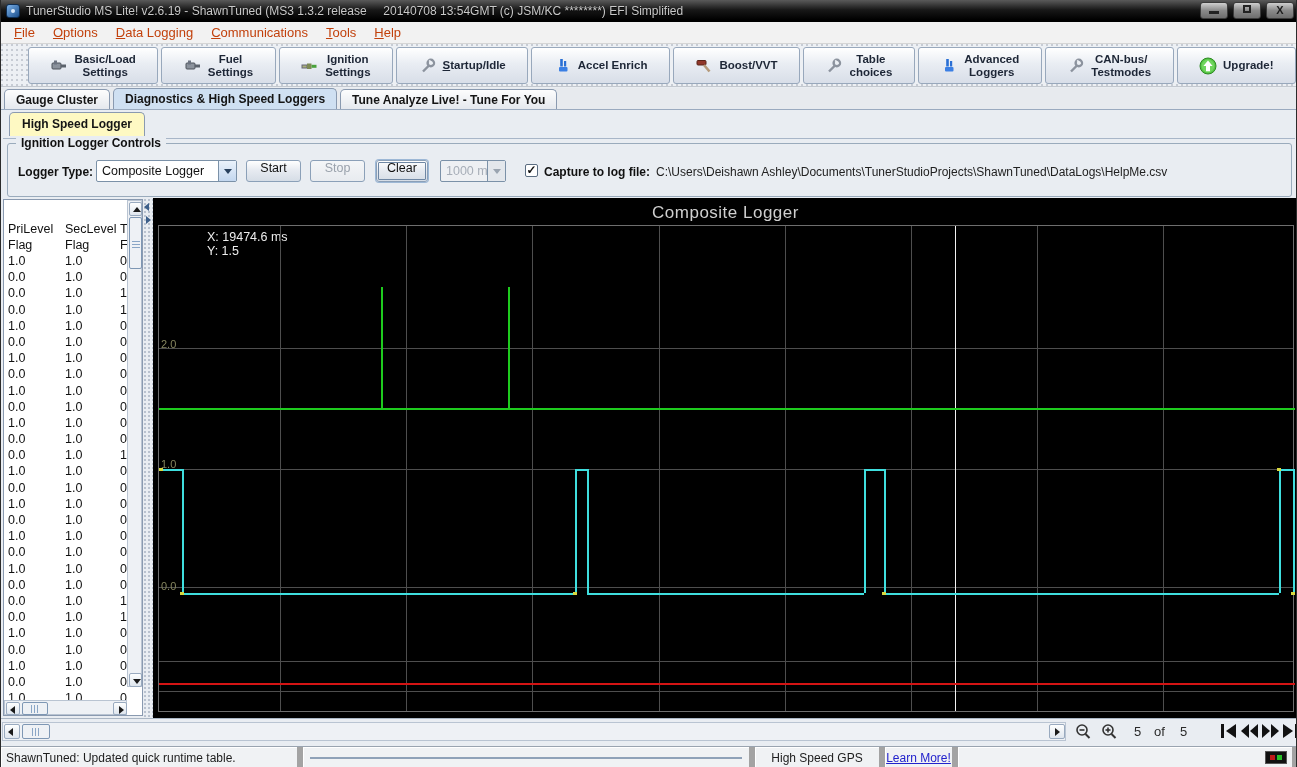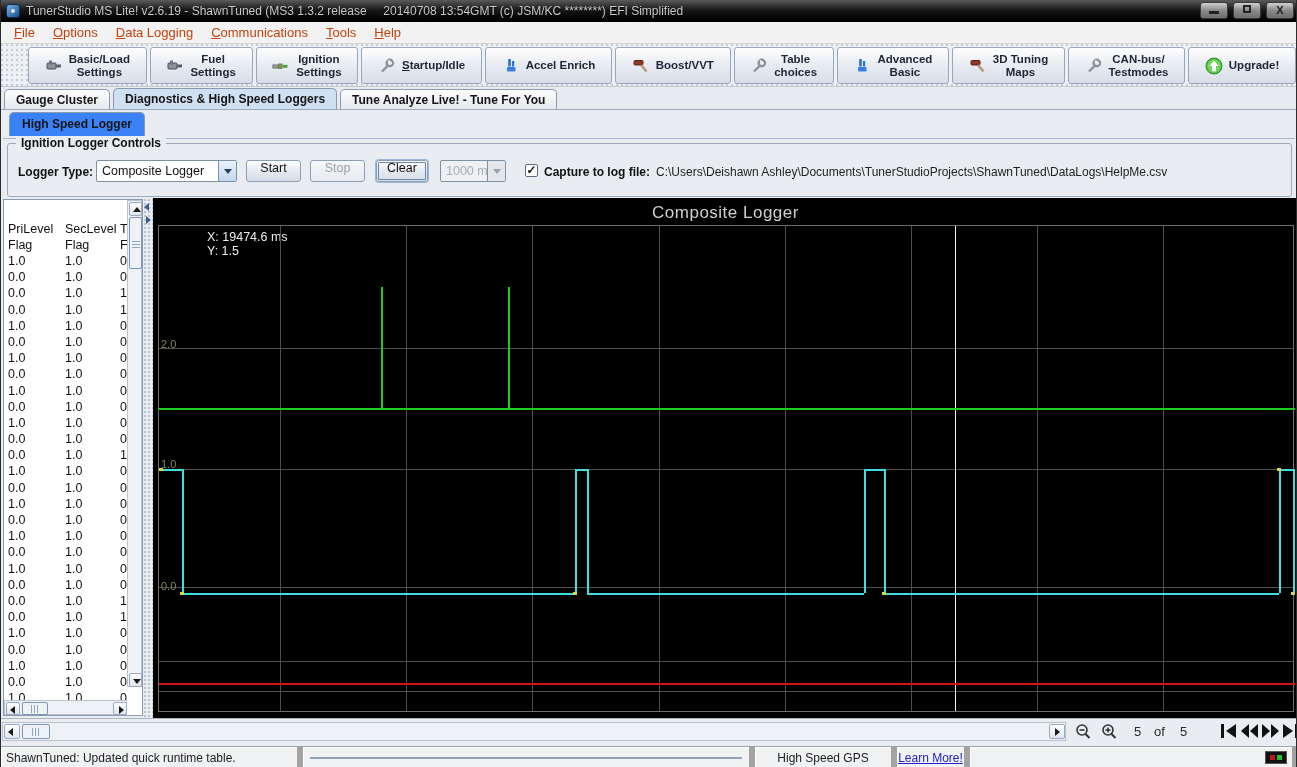--- a/index.html
+++ b/index.html
@@ -41,21 +41,21 @@
   
   .tabrow { position:absolute; left:0; top:88px; width:1297px; height:22px; background:#e7eaee; }
   .tab { position:relative; display:inline-block; margin-left:3px; padding:3px 11px 4px; font-size:12px; font-weight:bold; color:#151515;
     border:1px solid #8a9ab0; border-bottom:none; border-radius:5px 5px 0 0; top:1px;
     background:linear-gradient(#fdfdfd,#e2e6ec); cursor:default; }
   .tab.selected { background:#cfe0f2; padding-bottom:5px; top:0; }
   .tabrow-line { position:absolute; left:0; top:109px; width:1297px; height:1px; background:#9aaabf; }
 
   .subpanel { position:absolute; left:0; top:110px; width:1297px; height:634px; background:#e9edf2; }
   .subtab { position:absolute; left:8px; top:2px; padding:4px 12px 5px; font-size:12px; font-weight:bold; color:#151515;
-    border:1px solid #8a9ab0; border-bottom:none; border-radius:5px 5px 0 0; background:#3b82f6; cursor:default; }
+    border:1px solid #8a9ab0; border-bottom:none; border-radius:5px 5px 0 0; background:#fef9c3; cursor:default; }
   .subtab-line { position:absolute; left:2px; top:28px; width:1292px; height:1px; background:#a8b6c8; }
 
   
   .groupbox { position:absolute; left:6px; top:33px; width:1285px; height:54px; border:1px solid #9aabbc; border-radius:3px; }
   .group-title { position:absolute; left:8px; top:-8px; background:#e9edf2; padding:0 5px; font-size:12px; font-weight:bold; color:#111; }
   .ctl-row { position:absolute; left:0; top:16px; width:100%; height:24px; }
   .ctl-label { position:absolute; font-size:12px; font-weight:bold; color:#111; top:5px; }
   .combo { position:absolute; top:0; height:22px; background:#fff; border:1px solid #7b91a8; border-radius:2px;
     font-size:12.5px; color:#111; display:flex; align-items:center; cursor:default; }
   .combo .val { flex:1; padding:0 5px; white-space:nowrap; overflow:hidden; }
@@ -217,28 +217,21 @@
               <path d="M10.2 3.4 L13.6 6.8" stroke="#eef1f5" stroke-width="1.6"></path>
             </svg></span>
           <span class="tb-label"><span>Table</span><br><span>choices</span></span>
         </button>
         <button class="tb-btn">
           <span class="tb-icon"><svg viewBox="0 0 18 18">
               <rect x="6.2" y="2" width="2.6" height="7.5" fill="#2a6fd4"></rect>
               <rect x="10" y="4" width="2.2" height="5.5" fill="#2a6fd4"></rect>
               <rect x="5" y="10" width="8.5" height="4.5" rx="1" fill="#3a7fe4"></rect>
             </svg></span>
-          <span class="tb-label"><span>Advanced</span><br><span>Basic</span></span>
-        </button>
-        <button class="tb-btn">
-          <span class="tb-icon"><svg viewBox="0 0 18 18">
-              <rect x="2" y="3.5" width="9" height="4.5" rx="1" fill="#91372a" stroke="#5a2418"></rect>
-              <path d="M9 8 L14.5 14.5" stroke="#b59a7a" stroke-width="2.6"></path>
-            </svg></span>
-          <span class="tb-label"><span>3D Tuning</span><br><span>Maps</span></span>
+          <span class="tb-label"><span>Advanced</span><br><span>Loggers</span></span>
         </button>
         <button class="tb-btn">
           <span class="tb-icon"><svg viewBox="0 0 18 18">
               <path d="M4 14.5 L10 8.5" stroke="#8c939e" stroke-width="2.4" fill="none"></path>
               <circle cx="11.8" cy="6" r="3.2" fill="none" stroke="#8c939e" stroke-width="2.4"></circle>
               <path d="M10.2 3.4 L13.6 6.8" stroke="#eef1f5" stroke-width="1.6"></path>
             </svg></span>
           <span class="tb-label"><span>CAN-bus/</span><br><span>Testmodes</span></span>
         </button>
         <button class="tb-btn">
@@ -562,21 +555,21 @@
       </div>
     </div>
 
     <div class="statusbar">
       <div class="sb-seg" style="width:302px;">ShawnTuned: Updated quick runtime table.</div>
       <div class="sb-seg" style="width:452px;">
         <div class="progress-outer">
           <div class="progress-fill" id="progress-fill" style="width: 100%;"></div>
         </div>
       </div>
-      <div class="sb-seg" style="width:142px; justify-content:center;">High Speed GPS</div>
+      <div class="sb-seg" style="width:130px; justify-content:center;">High Speed GPS</div>
       <div class="sb-seg" style="width:73px; justify-content:center;">
         <span class="link">Learn More!</span>
       </div>
       <div class="sb-seg" style="flex:1; justify-content:flex-end;">
         <div class="led-box">
           <span class="led" id="led0" style="background: rgb(192, 24, 24);"></span>
             <span class="led" id="led1" style="background: rgb(40, 192, 40);"></span>
         </div>
       </div>
     </div>

